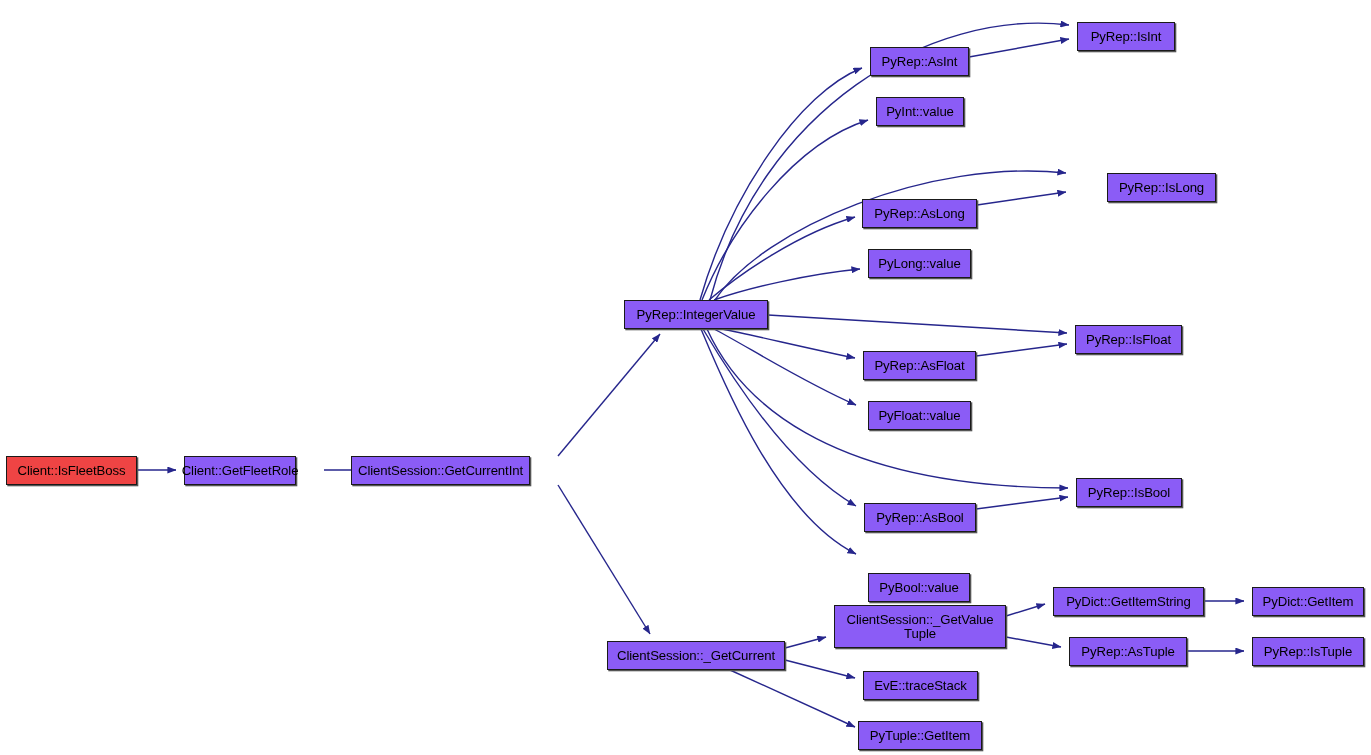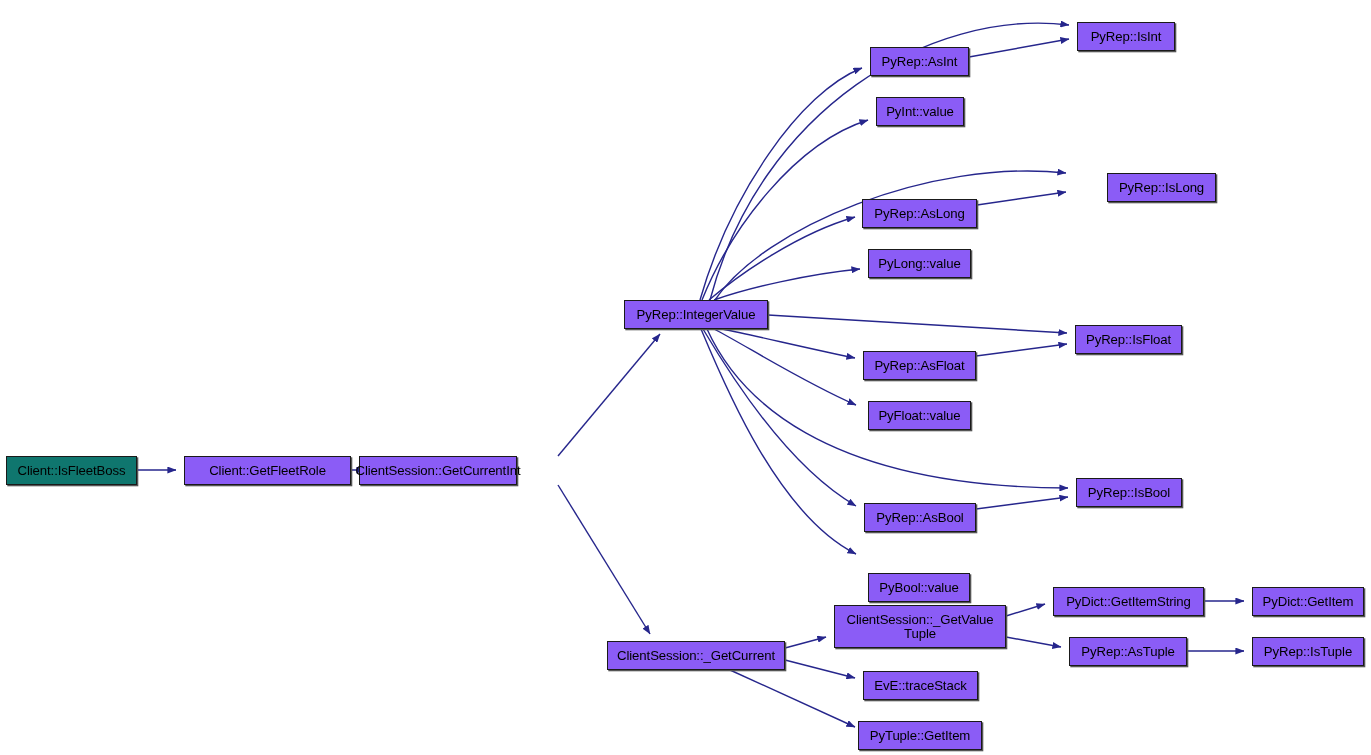--- a/index.html
+++ b/index.html
@@ -36,21 +36,21 @@
     display: flex;
     align-items: center;
     justify-content: center;
     text-align: center;
     letter-spacing: -0.1px;
     white-space: pre-line;
     box-shadow: 1.3px 1.3px 0 0 #555555;
     z-index: 5;
   }
   .node.highlight {
-    background: #0f766e;
+    background: #ef4444;
   }
 </style>
 </head>
 <body>
 
 <div id="canvas">
 
   <svg id="edge-layer" viewBox="0 0 1371 755" xmlns="http://www.w3.org/2000/svg">
     <defs>
       <marker id="arrowhead" markerWidth="9" markerHeight="7" refX="8.6" refY="3.5" orient="auto" markerUnits="userSpaceOnUse">
@@ -83,22 +83,22 @@
         <path d="M730,670 L855,727" fill="none" stroke="#26268c" stroke-width="1.4" marker-end="url(#arrowhead)"></path>
         <path d="M1006,616 L1045,604" fill="none" stroke="#26268c" stroke-width="1.4" marker-end="url(#arrowhead)"></path>
         <path d="M1006,637 L1061,647" fill="none" stroke="#26268c" stroke-width="1.4" marker-end="url(#arrowhead)"></path>
         <path d="M1204,601 L1244,601" fill="none" stroke="#26268c" stroke-width="1.4" marker-end="url(#arrowhead)"></path>
         <path d="M1187,651 L1244,651" fill="none" stroke="#26268c" stroke-width="1.4" marker-end="url(#arrowhead)"></path>
       </g>
   </svg>
 
   <div id="nodes-group">
       <div class="node highlight" style="left: 6px; top: 456px; width: 131px; height: 29px;">Client::IsFleetBoss</div>
-      <div class="node" style="left: 184px; top: 456px; width: 167px; height: 29px;">Client::GetFleetRole</div>
-      <div class="node" style="left: 359px; top: 456px; width: 158px; height: 29px;">ClientSession::GetCurrentInt</div>
+      <div class="node" style="left: 184px; top: 456px; width: 112px; height: 29px;">Client::GetFleetRole</div>
+      <div class="node" style="left: 351px; top: 456px; width: 179px; height: 29px;">ClientSession::GetCurrentInt</div>
       <div class="node" style="left: 624px; top: 300px; width: 144px; height: 29px;">PyRep::IntegerValue</div>
       <div class="node" style="left: 870px; top: 47px; width: 99px; height: 29px;">PyRep::AsInt</div>
       <div class="node" style="left: 876px; top: 97px; width: 88px; height: 29px;">PyInt::value</div>
       <div class="node" style="left: 1077px; top: 22px; width: 98px; height: 29px;">PyRep::IsInt</div>
       <div class="node" style="left: 862px; top: 199px; width: 115px; height: 29px;">PyRep::AsLong</div>
       <div class="node" style="left: 868px; top: 249px; width: 103px; height: 29px;">PyLong::value</div>
       <div class="node" style="left: 1074px; top: 173px; width: 109px; height: 29px; margin-left: 33px;">PyRep::IsLong</div>
       <div class="node" style="left: 863px; top: 351px; width: 113px; height: 29px;">PyRep::AsFloat</div>
       <div class="node" style="left: 868px; top: 401px; width: 103px; height: 29px;">PyFloat::value</div>
       <div class="node" style="left: 1075px; top: 325px; width: 107px; height: 29px;">PyRep::IsFloat</div>

